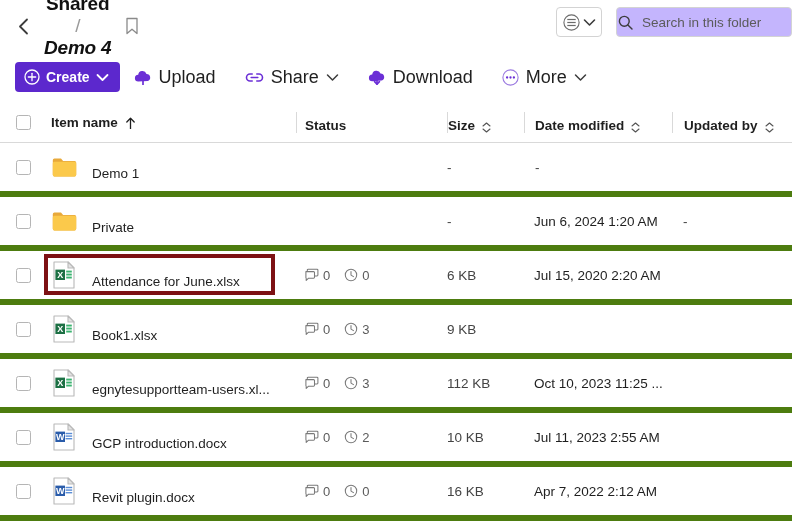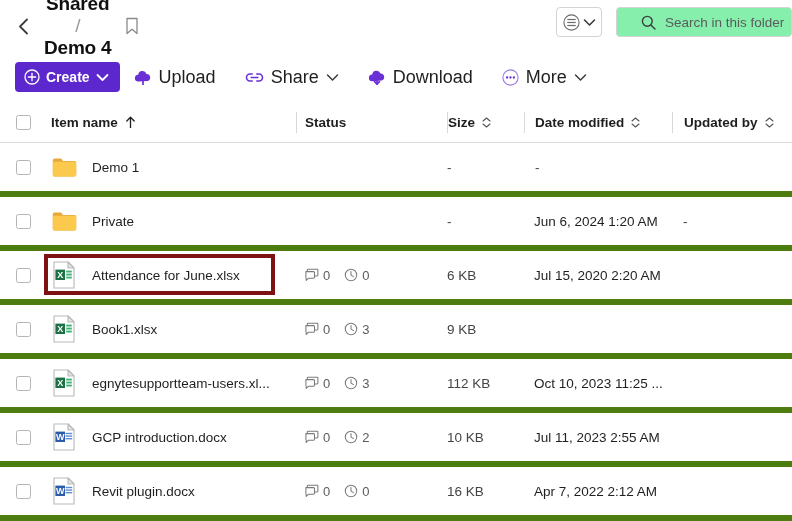--- a/index.html
+++ b/index.html
@@ -41,21 +41,21 @@
     font-size: 19px;
     font-weight: bold;
     letter-spacing: -0.2px;
     color: #111111;
     flex-direction: column;
   }
   .crumb {
     cursor: pointer;
     white-space: nowrap;
   }
-  .crumb.current { cursor: default; }
+  .crumb.current { cursor: default; font-style: italic; }
   .crumb-sep {
     margin: 0 7px;
     color: #9a9a9a;
     font-weight: normal;
   }
   .bookmark-icon {
     margin-left: 14px;
     display: flex;
     align-items: center;
     cursor: pointer;
@@ -82,23 +82,23 @@
     box-sizing: border-box;
   }
   .search-box {
     margin-left: 14px;
     width: 176px;
     height: 30px;
     border: 1px solid #d3d3d3;
     border-radius: 4px;
     display: flex;
     align-items: center;
-    padding-left: 24px;
+    padding-left: 1px;
     box-sizing: border-box;
-    background: #86efac;
+    background: #c4b5fd;
   }
   .search-placeholder {
     margin-left: 9px;
     font-size: 13.5px;
     color: #5b5b5b;
     white-space: nowrap;
     overflow: hidden;
   }
 
   
@@ -152,21 +152,21 @@
   }
   .row {
     height: 48px;
     display: flex;
     align-items: center;
     border-bottom: 6px solid #4d7c0f;
     font-size: 13.5px;
     color: #1f1f1f;
     position: relative;
   }
-  .cell { display: flex; align-items: center; box-sizing: border-box; }
+  .cell { display: flex; align-items: flex-end; box-sizing: border-box; }
   .c-check   { width: 47px; justify-content: center; flex: 0 0 47px; }
   .c-name    { width: 249px; flex: 0 0 249px; padding-left: 4px; }
   .c-status  { width: 151px; flex: 0 0 151px; padding-left: 8px; }
   .c-size    { width: 77px;  flex: 0 0 77px;  }
   .c-date    { width: 148px; flex: 0 0 148px; padding-left: 10px; }
   .c-updated { width: 120px; flex: 0 0 120px; padding-left: 11px; }
 
   .thead .c-status,
   .thead .c-size,
   .thead .c-date,

